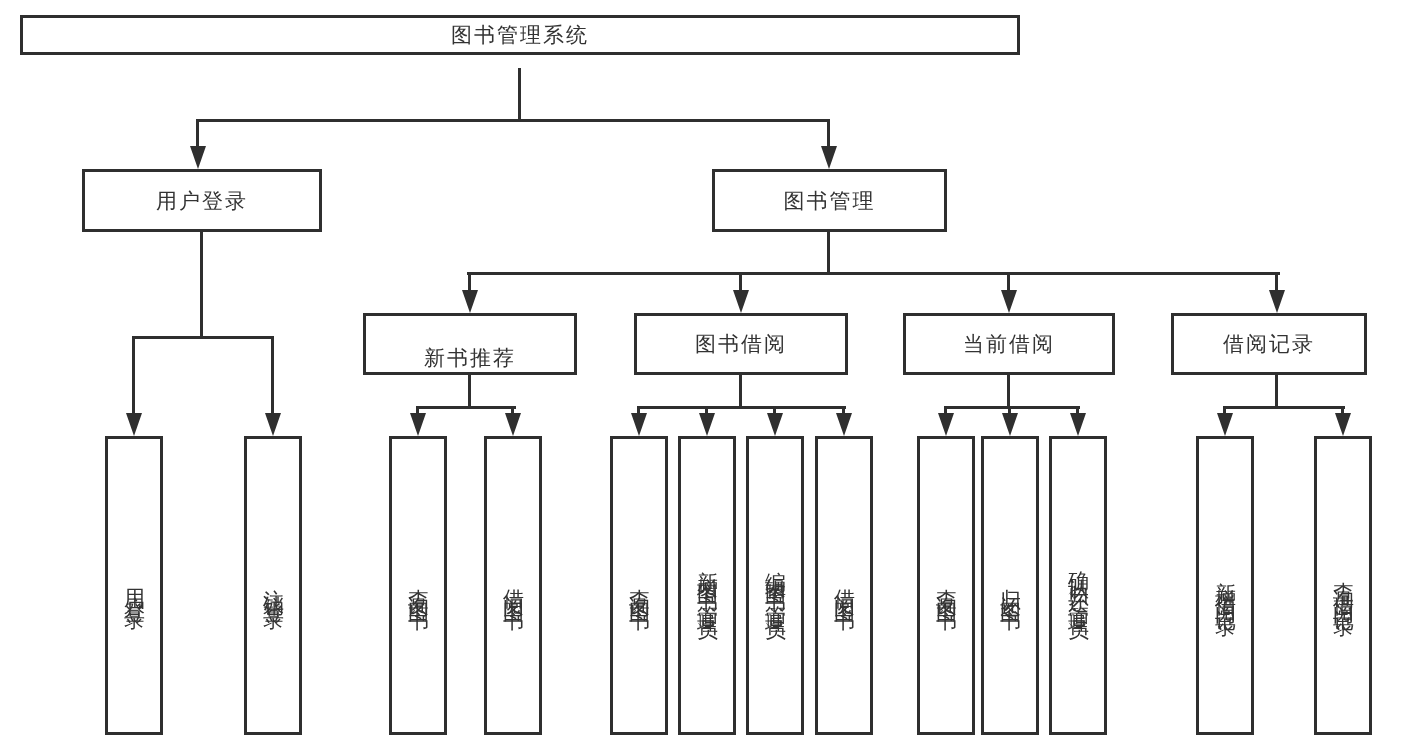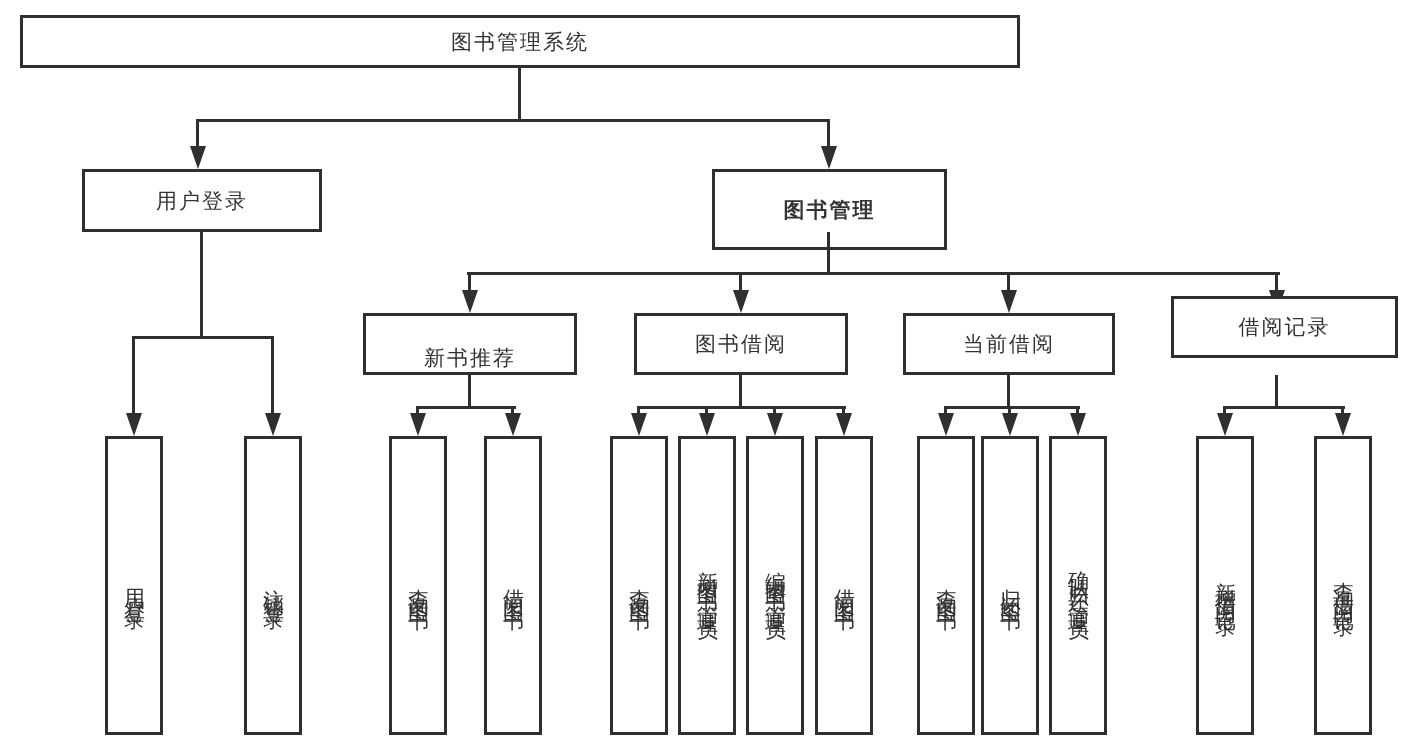--- a/index.html
+++ b/index.html
@@ -48,35 +48,35 @@
     white-space: nowrap;
     z-index: 5;
     letter-spacing: 0.5px;
   }
 </style>
 </head>
 <body>
 
 <div class="canvas">
 
-  <div class="box hbox" style="left:20px;top:15px;width:1000px;height:53px;">
+  <div class="box hbox" style="left:20px;top:15px;width:1000px;height:40px;">
     <span>图书管理系统</span>
   </div>
 
   <div class="vl" style="left:518px;top:68px;height:51px;"></div>
   <div class="hl" style="left:196px;top:119px;width:634px;"></div>
   <div class="vl" style="left:196px;top:119px;height:28px;"></div>
   <div class="ar" style="left:190px;top:146px;"></div>
   <div class="vl" style="left:827px;top:119px;height:28px;"></div>
   <div class="ar" style="left:821px;top:146px;"></div>
 
   <div class="box hbox" style="left:82px;top:169px;width:240px;height:63px;">
     <span>用户登录</span>
   </div>
-  <div class="box hbox" style="left:712px;top:169px;width:235px;height:81px;font-weight:bold;">
+  <div class="box hbox" style="left:712px;top:169px;width:235px;height:63px;">
     <span>图书管理</span>
   </div>
 
   <div class="vl" style="left:200px;top:232px;height:104px;"></div>
   <div class="hl" style="left:132px;top:336px;width:142px;"></div>
   <div class="vl" style="left:132px;top:336px;height:78px;"></div>
   <div class="ar" style="left:126px;top:413px;"></div>
   <div class="vl" style="left:271px;top:336px;height:78px;"></div>
   <div class="ar" style="left:265px;top:413px;"></div>
 
@@ -93,21 +93,21 @@
 
   <div class="box hbox" style="left:363px;top:313px;width:214px;height:62px;align-items:flex-end;">
     <span>新书推荐</span>
   </div>
   <div class="box hbox" style="left:903px;top:313px;width:212px;height:62px;">
     <span>当前借阅</span>
   </div>
   <div class="box hbox" style="left:634px;top:313px;width:214px;height:62px;">
     <span>图书借阅</span>
   </div>
-  <div class="box hbox" style="left:1171px;top:296px;width:227px;height:62px;">
+  <div class="box hbox" style="left:1171px;top:313px;width:196px;height:62px;">
     <span>借阅记录</span>
   </div>
 
   <div class="vl" style="left:468px;top:375px;height:31px;"></div>
   <div class="hl" style="left:416px;top:406px;width:100px;"></div>
   <div class="vl" style="left:416px;top:406px;height:9px;"></div>
   <div class="ar" style="left:410px;top:413px;"></div>
   <div class="vl" style="left:511px;top:406px;height:9px;"></div>
   <div class="ar" style="left:505px;top:413px;"></div>
 

